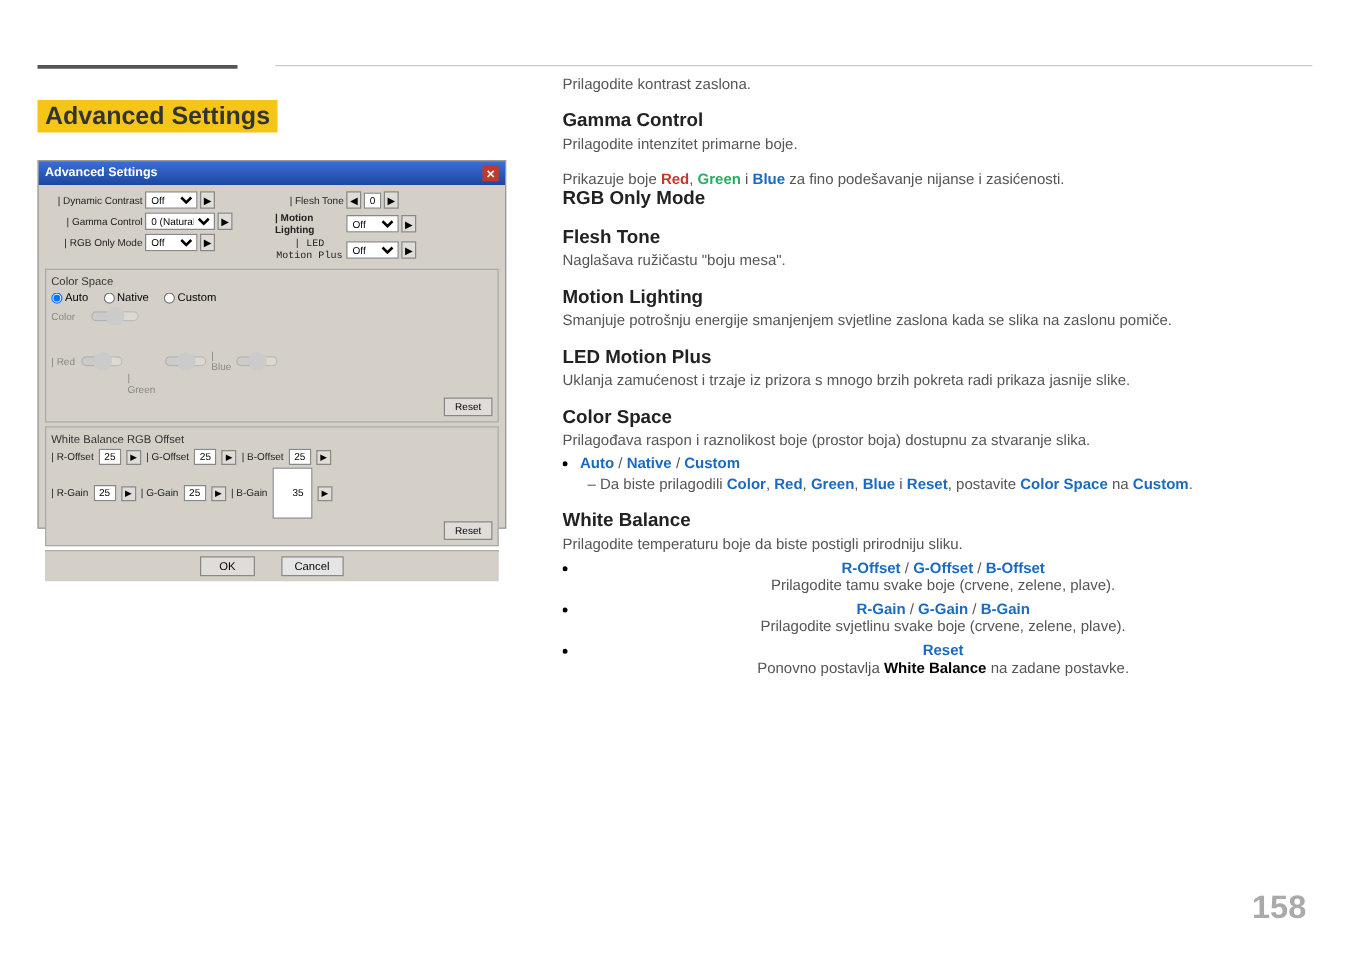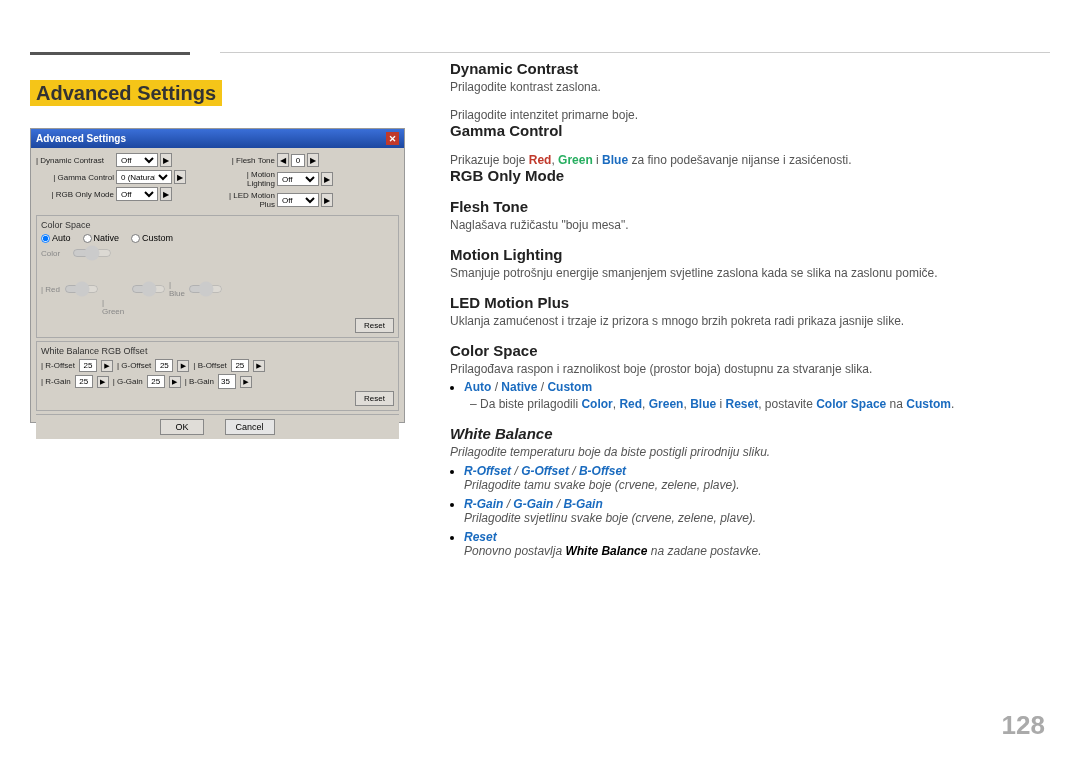--- a/index.html
+++ b/index.html
@@ -39,21 +39,21 @@
     <span>Advanced Settings</span>
     <div style="background:#c0392b;color:#fff;border:none;width:13px;height:13px;font-size:9px;display:flex;align-items:center;justify-content:center;cursor:pointer;">✕</div>
   </div>
 
   <div style="padding:5px;">
 
     <div style="display:flex;gap:5px;">
 
       <div style="flex:1;">
         <div style="display:flex;align-items:center;margin-bottom:3px;gap:2px;">
-          <span style="font-size:8px;color:#222;width:78px;">| Dynamic Contrast</span>
+          <span style="font-size:8px;color:#222;width:78px;text-align:right;">| Dynamic Contrast</span>
           <select style="font-size:8px;height:14px;width:42px;border:1px solid #888;background:#fff;"><option>Off</option></select>
           <button style="font-size:8px;height:14px;width:12px;border:1px solid #888;background:#e0ddd8;cursor:pointer;">▶</button>
         </div>
         <div style="display:flex;align-items:center;margin-bottom:3px;gap:2px;">
           <span style="font-size:8px;color:#222;width:78px;text-align:right;">| Gamma Control</span>
           <select style="font-size:8px;height:14px;width:56px;border:1px solid #888;background:#fff;"><option>0 (Natural)</option></select>
           <button style="font-size:8px;height:14px;width:12px;border:1px solid #888;background:#e0ddd8;cursor:pointer;">▶</button>
         </div>
         <div style="display:flex;align-items:center;margin-bottom:3px;gap:2px;">
           <span style="font-size:8px;color:#222;width:78px;text-align:right;">| RGB Only Mode</span>
@@ -63,26 +63,26 @@
       </div>
 
       <div style="flex:1;">
         <div style="display:flex;align-items:center;margin-bottom:3px;gap:2px;">
           <span style="font-size:8px;color:#222;width:55px;text-align:right;">| Flesh Tone</span>
           <button style="font-size:8px;height:14px;width:12px;border:1px solid #888;background:#e0ddd8;cursor:pointer;">◀</button>
           <span style="font-size:8px;width:14px;text-align:center;background:#fff;border:1px solid #888;padding:1px 2px;">0</span>
           <button style="font-size:8px;height:14px;width:12px;border:1px solid #888;background:#e0ddd8;cursor:pointer;">▶</button>
         </div>
         <div style="display:flex;align-items:center;margin-bottom:3px;gap:2px;">
-          <span style="font-size:8px;color:#222;width:55px;text-align:right;">| Motion Lighting</span>
-          <select style="font-size:8px;height:14px;width:42px;border:1px solid #888;background:#fff;"><option>Off</option></select>
-          <button style="font-size:8px;height:14px;width:12px;border:1px solid #888;background:#e0ddd8;cursor:pointer;">▶</button>
-        </div>
-        <div style="display:flex;align-items:center;margin-bottom:3px;gap:2px;">
-          <span style="font-size:8px;color:#222;width:55px;text-align:right;">| LED Motion Plus</span>
+          <span style="font-size:8px;color:#222;width:55px;text-align:left;font-weight:bold;">| Motion Lighting</span>
+          <select style="font-size:8px;height:14px;width:42px;border:1px solid #888;background:#fff;"><option>Off</option></select>
+          <button style="font-size:8px;height:14px;width:12px;border:1px solid #888;background:#e0ddd8;cursor:pointer;">▶</button>
+        </div>
+        <div style="display:flex;align-items:center;margin-bottom:3px;gap:2px;">
+          <span style="font-size:8px;color:#222;width:55px;text-align:center;font-family:Liberation Mono, monospace;">| LED Motion Plus</span>
           <select style="font-size:8px;height:14px;width:42px;border:1px solid #888;background:#fff;"><option>Off</option></select>
           <button style="font-size:8px;height:14px;width:12px;border:1px solid #888;background:#e0ddd8;cursor:pointer;">▶</button>
         </div>
       </div>
     </div>
 
     <div style="border:1px solid #aaa;padding:4px;margin:3px 0;background:#d4d0c8;">
       <div style="font-size:9px;color:#333;margin-bottom:3px;">Color Space</div>
       <div style="display:flex;align-items:center;gap:12px;margin-bottom:2px;">
         <label style="display:flex;align-items:center;gap:2px;font-size:9px;">
@@ -129,45 +129,44 @@
         <button style="font-size:7px;height:12px;width:12px;border:1px solid #888;background:#e0ddd8;cursor:pointer;">▶</button>
       </div>
       <div style="display:flex;gap:4px;align-items:center;margin-bottom:2px;">
         <span style="font-size:8px;color:#222;">| R-Gain</span>
         <div style="background:#fff;border:1px solid #888;font-size:8px;width:18px;text-align:center;padding:1px;">25</div>
         <button style="font-size:7px;height:12px;width:12px;border:1px solid #888;background:#e0ddd8;cursor:pointer;">▶</button>
         <span style="font-size:8px;color:#222;">| G-Gain</span>
         <div style="background:#fff;border:1px solid #888;font-size:8px;width:18px;text-align:center;padding:1px;">25</div>
         <button style="font-size:7px;height:12px;width:12px;border:1px solid #888;background:#e0ddd8;cursor:pointer;">▶</button>
         <span style="font-size:8px;color:#222;">| B-Gain</span>
-        <div style="background:#fff;border:1px solid #888;font-size:8px;width:18px;text-align:left;padding:2px;">35</div>
+        <div style="background:#fff;border:1px solid #888;font-size:8px;width:18px;text-align:left;padding:15px;">35</div>
         <button style="font-size:7px;height:12px;width:12px;border:1px solid #888;background:#e0ddd8;cursor:pointer;">▶</button>
       </div>
       <div style="display:flex;justify-content:flex-end;">
         <button style="background:#e0ddd8;border:1px solid #888;font-size:8px;padding:2px 8px;cursor:pointer;">Reset</button>
       </div>
     </div>
 
     <div style="display:flex;justify-content:center;gap:21px;padding:4px;background:#d4d0c8;border-top:1px solid #aaa;">
       <button style="background:#e0ddd8;border:1px solid #888;font-size:9px;padding:2px 14px;cursor:pointer;">OK</button>
       <button style="background:#e5e5e5;border:1px solid #888;font-size:9px;padding:2px 10px;cursor:pointer;">Cancel</button>
     </div>
   </div>
 </div>
 
 <div style="position:absolute;top:60px;left:450px;right:35px;bottom:50px;overflow:hidden;">
 
   <div style="margin-bottom:14px;">
-    <div style="font-size:15px;font-weight:bold;color:#222;margin-bottom:3px;">Dynamic Contrast</div>
     <div style="font-size:12px;color:#555;">Prilagodite kontrast zaslona.</div>
   </div>
 
   <div style="margin-bottom:14px;">
+    <div style="font-size:15px;font-weight:bold;color:#222;margin-bottom:3px;">Gamma Control</div>
     <div style="font-size:12px;color:#555;">Prilagodite intenzitet primarne boje.</div>
-    <div style="font-size:15px;font-weight:bold;color:#222;margin-bottom:3px;">Gamma Control</div>
   </div>
 
   <div style="margin-bottom:14px;">
     <div style="font-size:12px;color:#555;">
       Prikazuje boje <span style="color:#c0392b;font-weight:bold;">Red</span>, <span style="color:#27ae60;font-weight:bold;">Green</span> i <span style="color:#1a6bbf;font-weight:bold;">Blue</span> za fino podešavanje nijanse i zasićenosti.
     </div>
     <div style="font-size:15px;font-weight:bold;color:#222;margin-bottom:3px;">RGB Only Mode</div>
   </div>
 
   <div style="margin-bottom:14px;">
@@ -191,36 +190,36 @@
     <ul style="padding-left:14px;margin-bottom:3px;">
       <li style="font-size:12px;list-style:disc;margin-bottom:2px;">
         <span style="color:#1a6bbf;font-weight:bold;">Auto</span><span style="color:#555;"> / </span><span style="color:#1a6bbf;font-weight:bold;">Native</span><span style="color:#555;"> / </span><span style="color:#1a6bbf;font-weight:bold;">Custom</span>
       </li>
     </ul>
     <div style="font-size:12px;color:#555;margin-left:20px;">
       – Da biste prilagodili <span style="color:#1a6bbf;font-weight:bold;">Color</span>, <span style="color:#1a6bbf;font-weight:bold;">Red</span>, <span style="color:#1a6bbf;font-weight:bold;">Green</span>, <span style="color:#1a6bbf;font-weight:bold;">Blue</span> i <span style="color:#1a6bbf;font-weight:bold;">Reset</span>, postavite <span style="color:#1a6bbf;font-weight:bold;">Color Space</span> na <span style="color:#1a6bbf;font-weight:bold;">Custom</span>.
     </div>
   </div>
 
-  <div style="margin-bottom:14px;font-style:italic;">
+  <div style="margin-bottom:14px;">
     <div style="font-size:15px;font-weight:bold;color:#222;margin-bottom:3px;">White Balance</div>
     <div style="font-size:12px;color:#555;margin-bottom:5px;">Prilagodite temperaturu boje da biste postigli prirodniju sliku.</div>
-    <ul style="padding-left:14px;">
+    <ul style="padding-left:14px;text-align:center;">
       <li style="font-size:12px;list-style:disc;margin-bottom:5px;">
         <span style="color:#1a6bbf;font-weight:bold;">R-Offset</span><span style="color:#555;"> / </span><span style="color:#1a6bbf;font-weight:bold;">G-Offset</span><span style="color:#555;"> / </span><span style="color:#1a6bbf;font-weight:bold;">B-Offset</span>
         <div style="font-size:12px;color:#555;font-weight:normal;">Prilagodite tamu svake boje (crvene, zelene, plave).</div>
       </li>
       <li style="font-size:12px;list-style:disc;margin-bottom:5px;">
         <span style="color:#1a6bbf;font-weight:bold;">R-Gain</span><span style="color:#555;"> / </span><span style="color:#1a6bbf;font-weight:bold;">G-Gain</span><span style="color:#555;"> / </span><span style="color:#1a6bbf;font-weight:bold;">B-Gain</span>
         <div style="font-size:12px;color:#555;font-weight:normal;">Prilagodite svjetlinu svake boje (crvene, zelene, plave).</div>
       </li>
       <li style="font-size:12px;list-style:disc;margin-bottom:3px;">
         <span style="color:#1a6bbf;font-weight:bold;">Reset</span>
         <div style="font-size:12px;color:#555;font-weight:normal;">
           Ponovno postavlja <span style="color:#000;font-weight:bold;">White Balance</span> na zadane postavke.
         </div>
       </li>
     </ul>
   </div>
 
 </div>
 
-<div style="position:absolute;bottom:22px;right:35px;font-size:26px;color:#aaa;font-weight:bold;">128</div>
+<div style="position:absolute;bottom:22px;right:35px;font-size:26px;color:#aaa;font-weight:bold;">158</div>
 
 </body></html>

